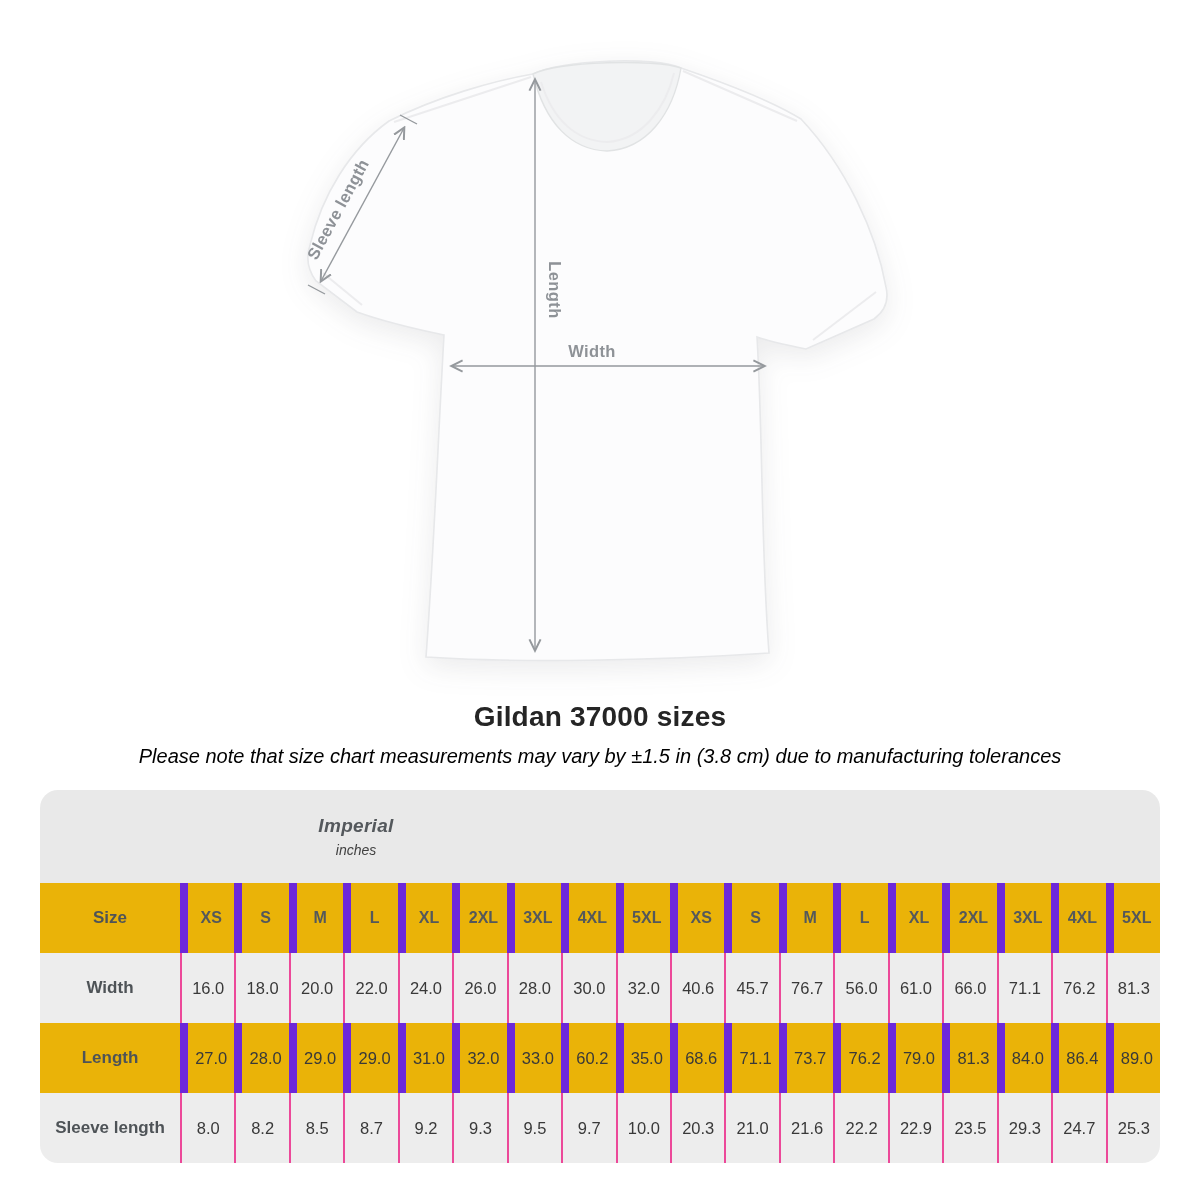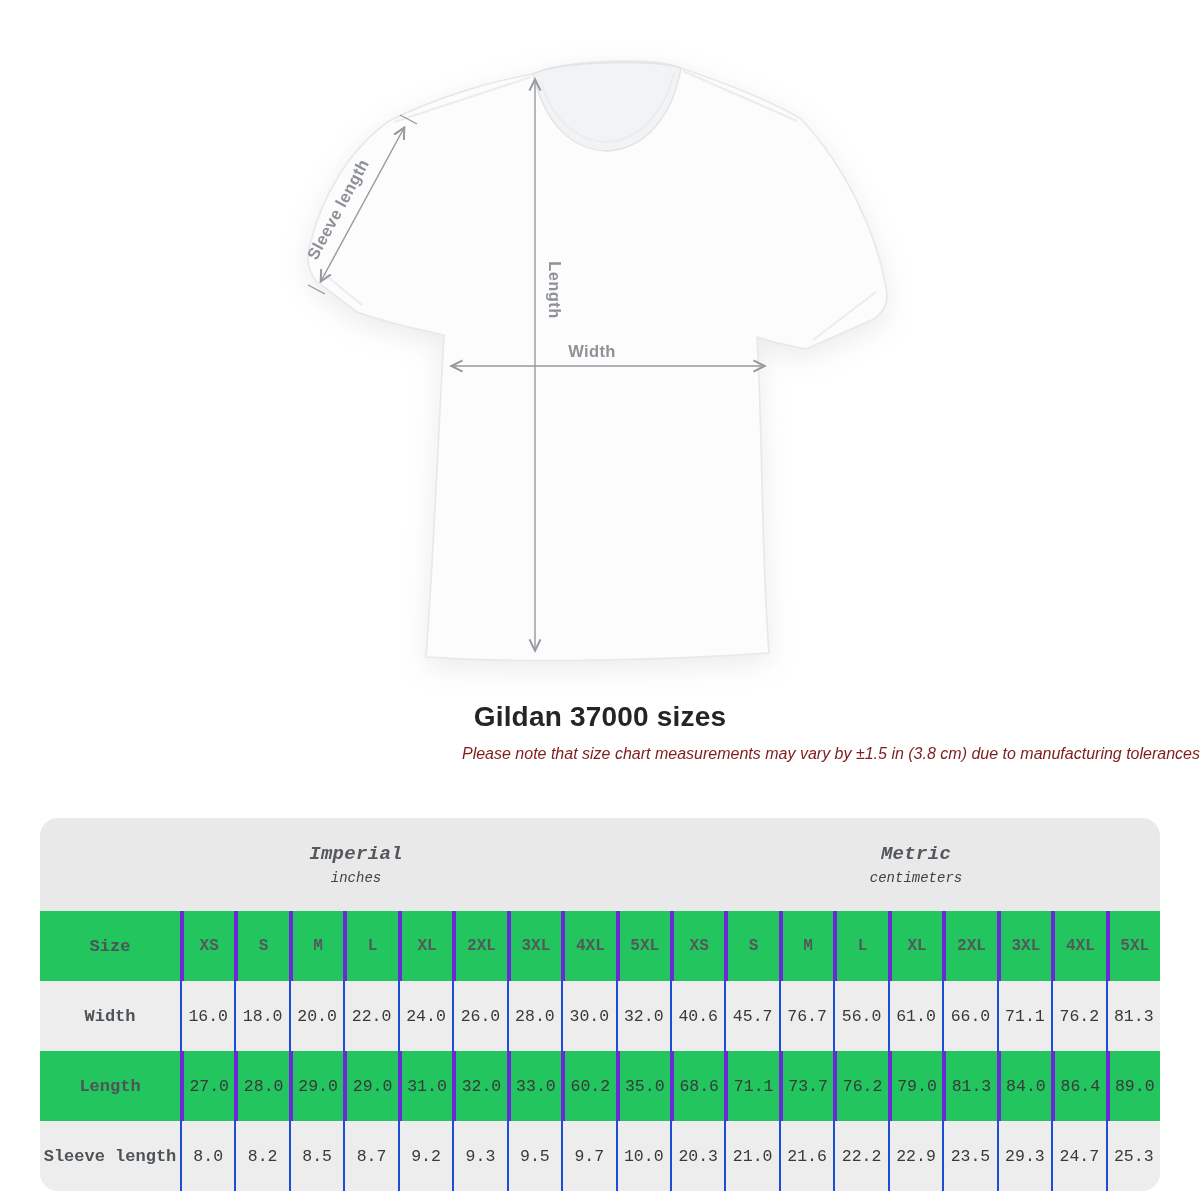--- a/index.html
+++ b/index.html
@@ -18,41 +18,41 @@
   .seam{fill:none;stroke:#ececee;stroke-width:2;}
   .dim-line{fill:none;stroke:#95999d;stroke-width:1.4;}
   .dim-text{fill:#8e9297;font-size:16.5px;font-weight:600;letter-spacing:.4px;}
 
   
   .page-title{
     position:absolute;top:701px;left:0;width:100%;text-align:center;
     font-size:28px;font-weight:bold;color:#252525;letter-spacing:.2px;
   }
   .page-subtitle{
-    position:absolute;top:745px;left:0;width:100%;text-align:right;
-    font-size:16px;font-style:italic;color:#7f1d1d;
+    position:absolute;top:745px;left:0;width:100%;text-align:center;
+    font-size:20px;font-style:italic;color:#000000;
   }
 
   
-  .size-table{position:absolute;left:40px;top:818px;width:1120px;font-family:Liberation Mono, monospace;}
+  .size-table{position:absolute;left:40px;top:790px;width:1120px;}
   .band{
     height:93px;background:#e9e9e9;border-radius:18px 18px 0 0;
     display:grid;grid-template-columns:632px 488px;
   }
   .band-cell{display:flex;flex-direction:column;align-items:center;justify-content:center;gap:5px;}
   .band-title{font-size:19px;font-weight:bold;font-style:italic;color:#54585c;letter-spacing:.3px;}
   .band-sub{font-size:14px;font-style:italic;color:#404040;}
 
   .trow{display:grid;grid-template-columns:140px repeat(18,1fr);height:70px;}
   .row-gray{background:#ededed;}
-  .row-white{background:#22c55e;}
+  .row-white{background:#eab308;}
   .trow:last-child{border-radius:0 0 18px 18px;overflow:hidden;}
   .cell{display:flex;align-items:center;justify-content:center;white-space:nowrap;}
-  .row-white .cell + .cell{border-left:4px solid #6d28d9;}
-  .row-gray  .cell + .cell{border-left:2px solid #1d4ed8;}
+  .row-white .cell + .cell{border-left:8px solid #6d28d9;}
+  .row-gray  .cell + .cell{border-left:2px solid #ec4899;}
   .label-cell{font-weight:bold;font-size:17px;color:#4e5357;}
   .size-cell{font-weight:600;font-size:16px;color:#54585b;}
   .val-cell{font-size:16.5px;color:#393939;}
 </style>
 </head>
 <body>
 
 <div class="stage">
 
   <svg class="tshirt-svg" width="1200" height="700" viewBox="0 0 1200 700" aria-hidden="true">
@@ -102,24 +102,20 @@
 
   <div class="page-title">Gildan 37000 sizes</div>
   <div class="page-subtitle">Please note that size chart measurements may vary by ±1.5 in (3.8 cm) due to manufacturing tolerances</div>
 
   <div class="size-table">
     <div class="band">
       <div class="band-cell">
         <div class="band-title">Imperial</div>
         <div class="band-sub">inches</div>
       </div>
-      <div class="band-cell">
-        <div class="band-title">Metric</div>
-        <div class="band-sub">centimeters</div>
-      </div>
     </div>
     <div>
         <div class="trow row-white">
           <div class="cell label-cell">Size</div>
           <div class="cell size-cell">XS</div>
           <div class="cell size-cell">S</div>
           <div class="cell size-cell">M</div>
           <div class="cell size-cell">L</div>
           <div class="cell size-cell">XL</div>
           <div class="cell size-cell">2XL</div>

